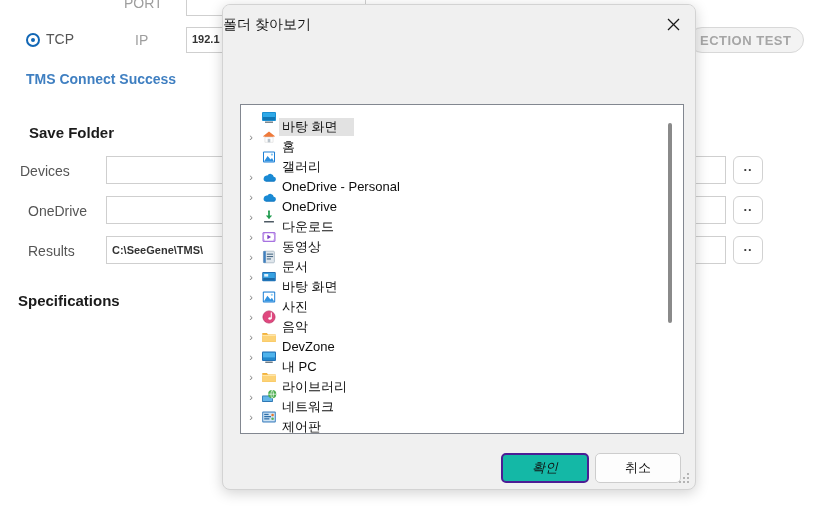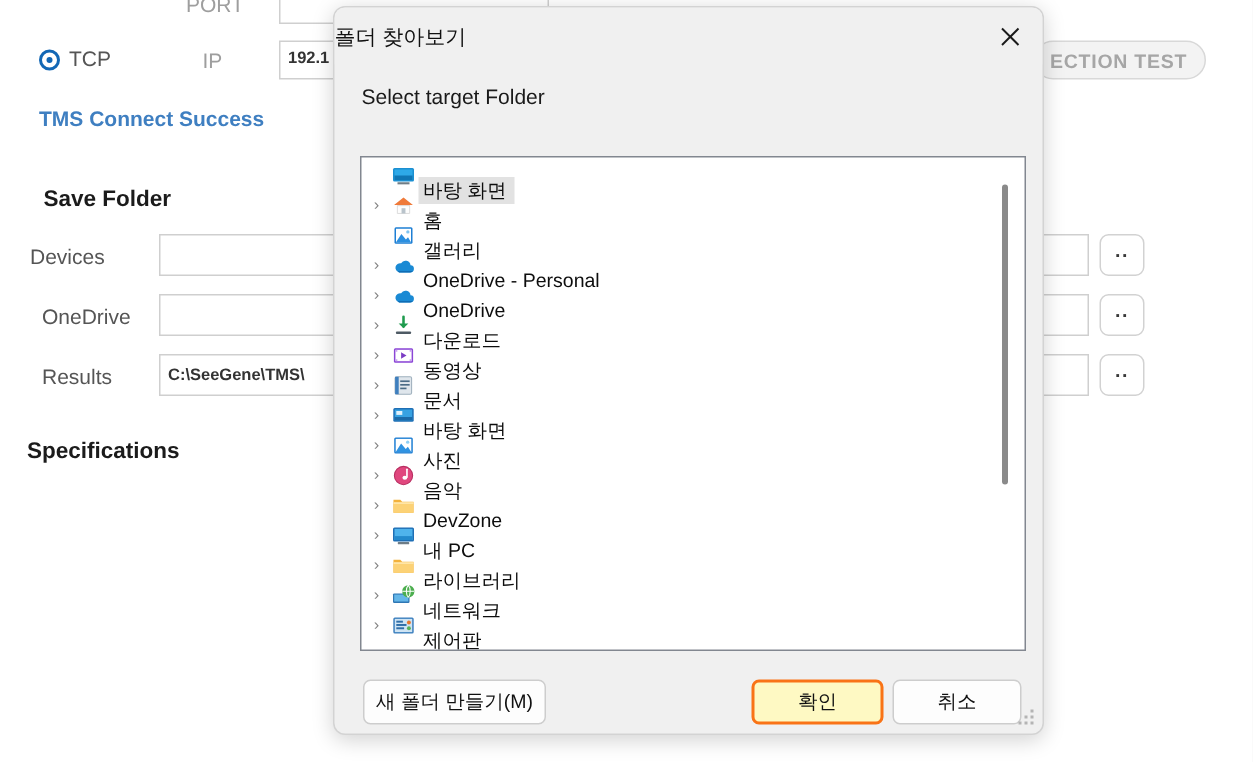--- a/index.html
+++ b/index.html
@@ -216,21 +216,21 @@
   }
   .tree-row .ticon {
     width: 20px;
     min-width: 20px;
     height: 16px;
     display: flex;
     align-items: center;
     justify-content: center;
   }
   .tree-row .tlabel {
-    padding: 0 5px 0 3px;
+    padding: 0 16px 0 3px;
     line-height: 18px;
     margin-top: 19px;
   }
   .tree-row.selected .tlabel {
     background: #e2e2e2;
   }
   .tree-row.selected {
     padding-left: 2px;
   }
 
@@ -261,22 +261,23 @@
     border-radius: 5px;
     background: #fdfdfd;
     color: #101010;
     font-size: 13px;
     display: flex;
     align-items: center;
     justify-content: center;
     white-space: nowrap;
   }
   .dlg-btn.default {
-    border: 2px solid #f97316;
-    background: #fef9c3;
+    border: 2px solid #4c1d95;
+    background: #14b8a6;
+    font-style: italic;
   }
   #btn-newfolder { left: 19px;  top: 448px; width: 122px; }
   #btn-ok        { left: 278px; top: 448px; width: 88px; }
   #btn-cancel    { left: 372px; top: 448px; width: 86px; }
 
   #resize-grip {
     position: absolute;
     right: 4px;
     bottom: 4px;
     width: 12px;
@@ -336,21 +337,20 @@
     <div id="dialog-titlebar">
       <div id="dialog-title">폴더 찾아보기</div>
       <div id="dialog-close">
         <svg width="13" height="13" viewBox="0 0 13 13" aria-hidden="true">
           <line x1="1" y1="1" x2="12" y2="12" stroke="#1a1a1a" stroke-width="1.3"></line>
           <line x1="12" y1="1" x2="1" y2="12" stroke="#1a1a1a" stroke-width="1.3"></line>
         </svg>
       </div>
     </div>
 
-    <div id="dialog-prompt">Select target Folder</div>
 
     <div id="tree-panel">
       <div id="tree-list">
           <div class="tree-row selected">
             <span class="twisty"></span>
             <span class="ticon">
               <svg width="16" height="16" viewBox="0 0 16 16">
                 <rect x="1" y="3" width="14" height="9" rx="1" fill="#1b8fd1"></rect>
                 <rect x="2" y="4" width="12" height="7" fill="#2ea9e8"></rect>
                 <rect x="2" y="8" width="12" height="3" fill="#1076b4"></rect>
@@ -537,21 +537,20 @@
               </svg>
             </span>
             <span class="tlabel">제어판</span>
           </div>
         </div>
       <div id="tree-scrollbar-track">
         <div id="tree-scrollbar-thumb"></div>
       </div>
     </div>
 
-    <div class="dlg-btn" id="btn-newfolder">새 폴더 만들기(M)</div>
     <div class="dlg-btn default" id="btn-ok">확인</div>
     <div class="dlg-btn" id="btn-cancel">취소</div>
 
     <div id="resize-grip">
         <i style="left: 0px; top: 8px;"></i>
         <i style="left: 4px; top: 8px;"></i>
         <i style="left: 8px; top: 8px;"></i>
         <i style="left: 4px; top: 4px;"></i>
         <i style="left: 8px; top: 4px;"></i>
         <i style="left: 8px; top: 0px;"></i>

